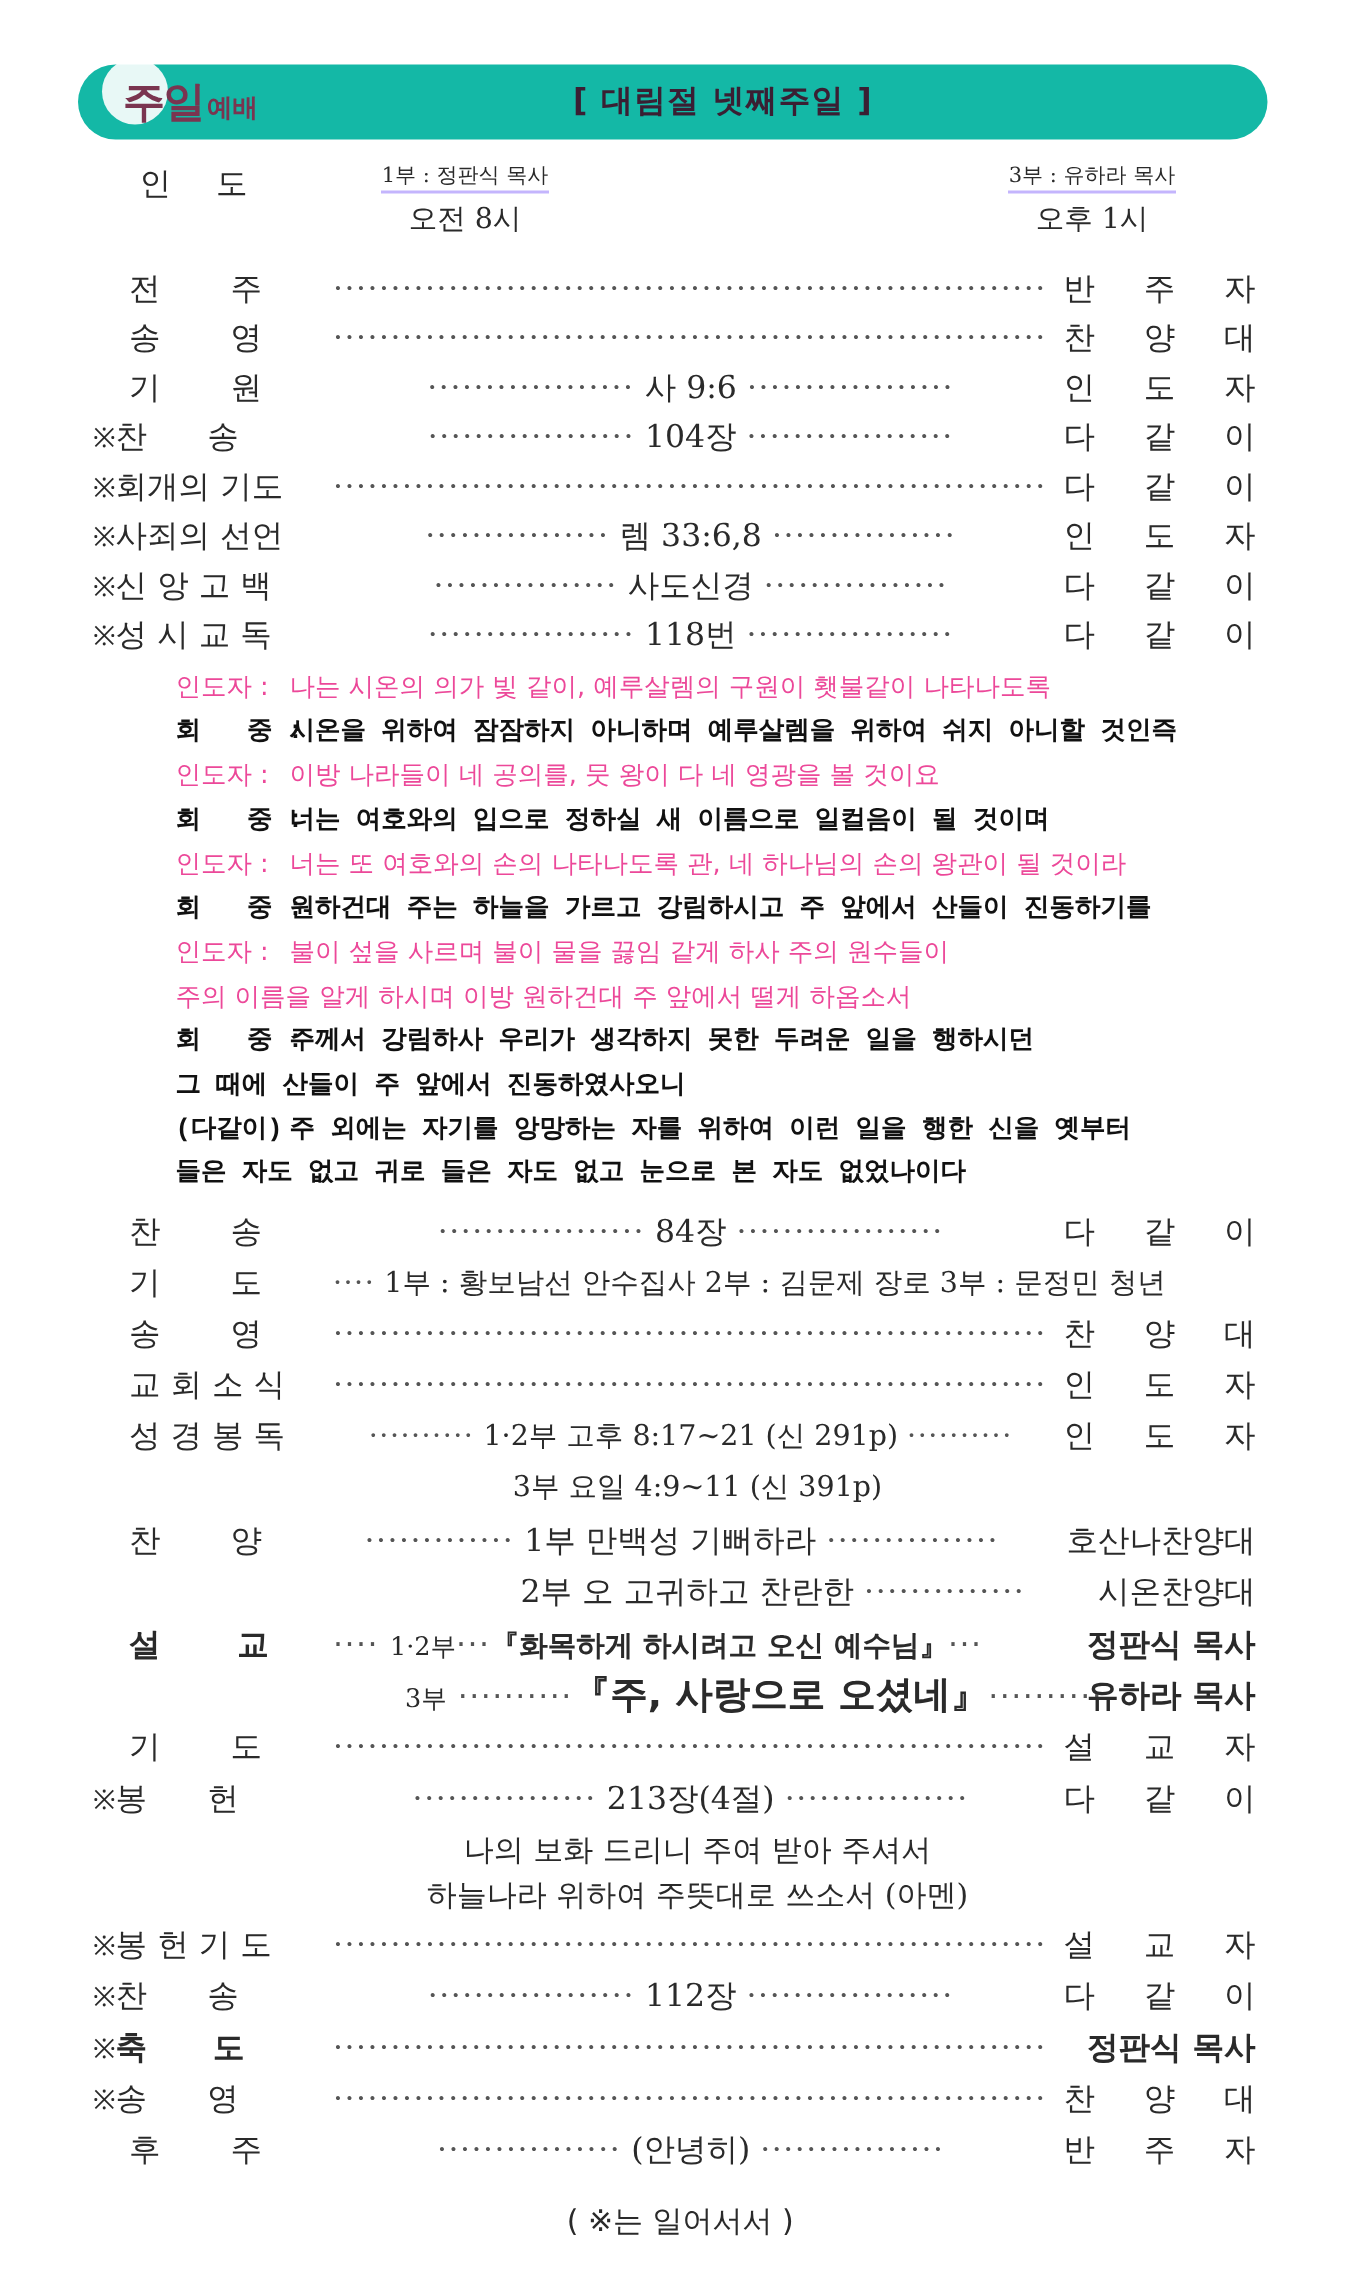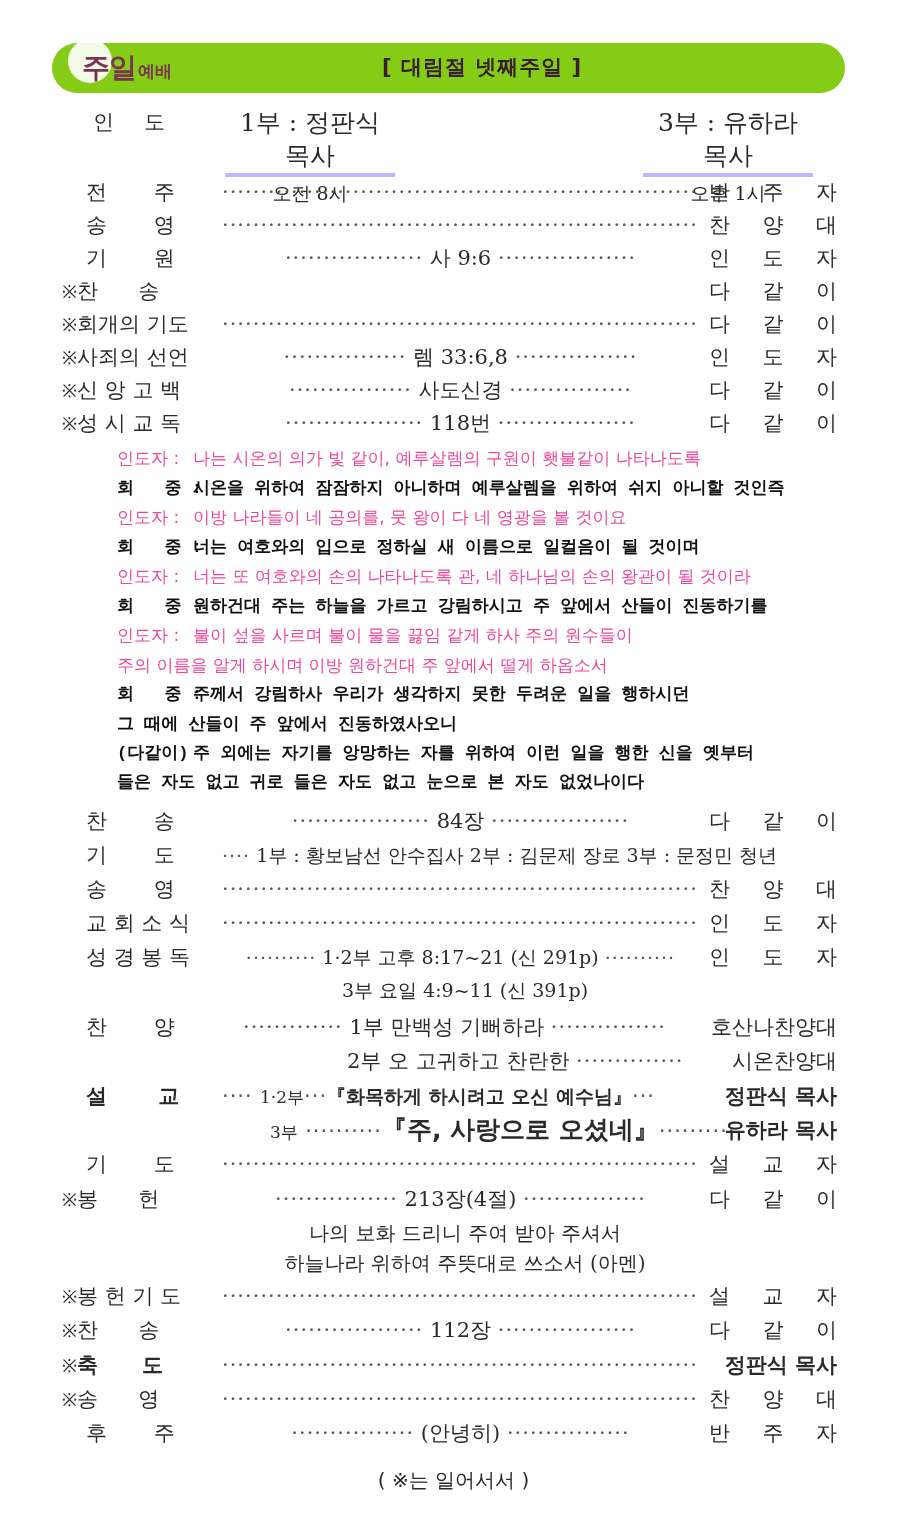--- a/index.html
+++ b/index.html
@@ -1,33 +1,33 @@
 <!DOCTYPE html>
 <html><head>
 <meta charset="utf-8">
 <style>
   html, body { margin:0; padding:0; background:#ffffff; }
   body { width:907px; height:1529px; position:relative; overflow:hidden;
          font-family: "DejaVu Serif", "Liberation Serif", serif; color:#2a2a2a; }
   .banner { position:absolute; left:52px; top:43px; width:793px; height:50px;
-            background:#84cc16; border-radius:25px; }
+            background:#14b8a6; border-radius:25px; }
   .banner-logo { position:absolute; left:30px; top:6px; height:38px; display:flex; align-items:baseline; }
   .logo-circle { position:absolute; left:-14px; top:-10px; width:44px; height:44px; border-radius:50%;
                  background:#ffffff; opacity:0.9; }
   .logo-big { position:relative; font-family:"DejaVu Sans", sans-serif; font-weight:bold; font-size:28px;
               color:#7a3550; letter-spacing:-1px; }
   .logo-small { position:relative; font-family:"DejaVu Sans", sans-serif; font-weight:bold; font-size:17px;
                 color:#7a3550; margin-left:2px; }
   .banner-title { position:absolute; left:330px; top:10px; font-family:"DejaVu Sans", sans-serif;
                   font-weight:bold; font-size:21px; color:#3a1f33; letter-spacing:1px; }
 
   .leaders { position:absolute; left:93px; top:106px; width:730px; height:58px; }
   .leaders .lbl { position:absolute; left:0; top:2px; font-size:21px; letter-spacing:30px; }
   .leader-col { position:absolute; top:0; text-align:center; }
-  .leader-col .name { font-size:25px; border-bottom:4px solid #c4b5fd; padding:0 1px 1px; display:inline-block; }
+  .leader-col .name { font-size:14px; border-bottom:2px solid #c4b5fd; padding:0 1px 1px; display:inline-block;text-align:right; }
   .leader-col .time { font-size:19px; margin-top:4px; }
 
   .row { position:absolute; left:62px; width:775px; height:32px; font-size:21px; line-height:32px; }
   .row .left { position:absolute; left:0; top:0; white-space:pre; }
   .row .mid { position:absolute; left:160px; right:138px; top:0; text-align:center; overflow:hidden; white-space:nowrap; }
   .row .right { position:absolute; right:0; top:0; width:128px; display:flex; justify-content:space-between; white-space:nowrap; }
   .row .right.tight { justify-content:flex-end; }
   .dots { color:#555; letter-spacing:1px; }
   .bold { font-family:"DejaVu Sans", sans-serif; font-weight:bold; }
   .mark { font-size:18px; }
@@ -88,20 +88,21 @@
   <span class="left" style="left:24px">기       원</span>
   <span class="mid"><span class="dots">··················</span> <span>사 9:6</span> <span class="dots">··················</span></span>
   <span class="right">
       <span>인</span>
       <span>도</span>
       <span>자</span>
     </span>
 </div>
 <div class="row" style="top:275px">
   <span class="left"><span class="mark">※</span><span>찬      송</span></span>
+  <span class="mid"><span class="dots">··················</span> <span>104장</span> <span class="dots">··················</span></span>
   <span class="right">
       <span>다</span>
       <span>같</span>
       <span>이</span>
     </span>
 </div>
 <div class="row" style="top:308px">
   <span class="left"><span class="mark">※</span><span>회개의 기도</span></span>
   <span class="mid dots">···············································································</span>
   <span class="right">

